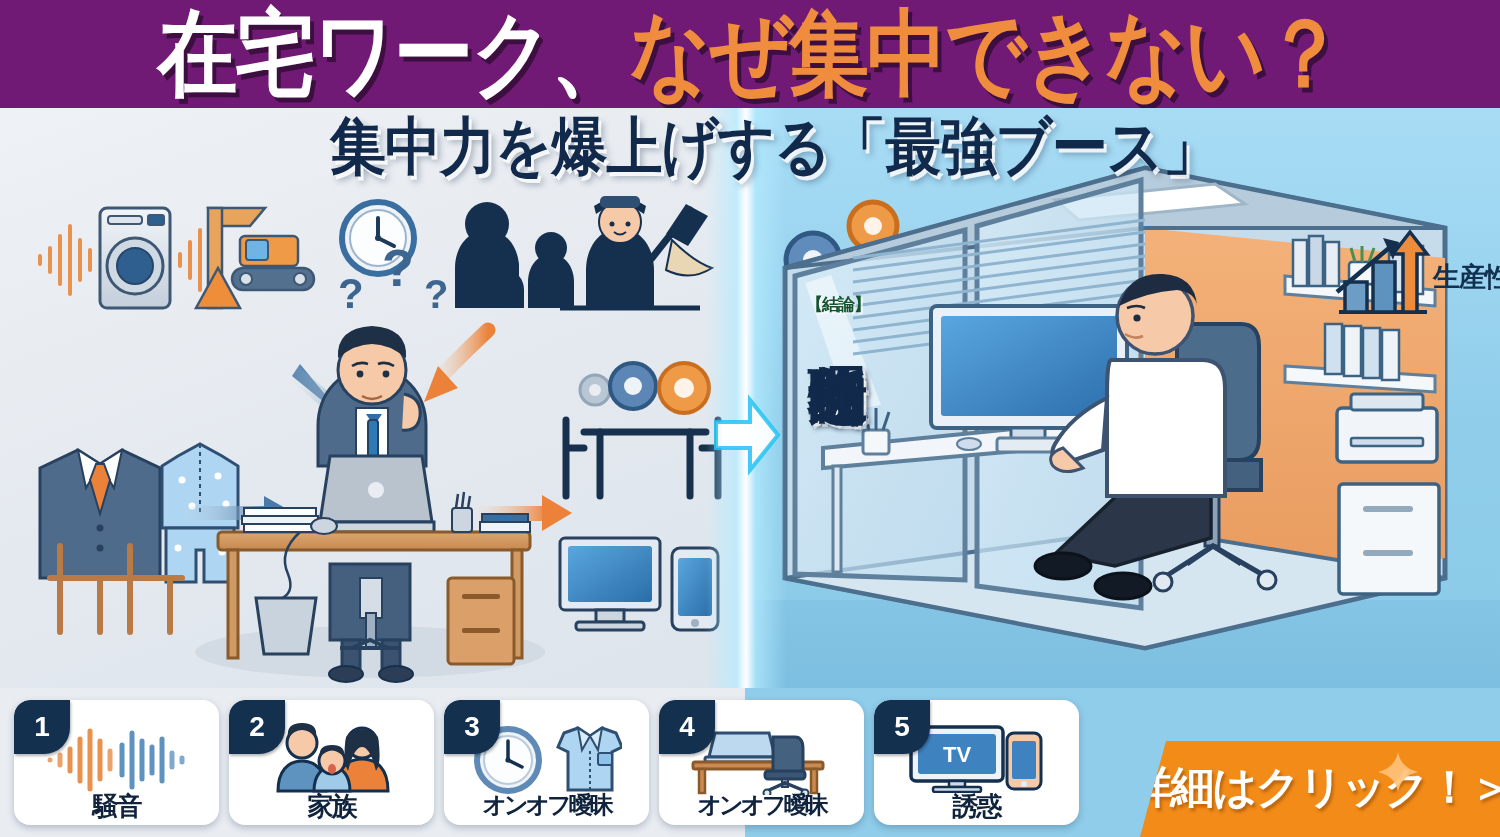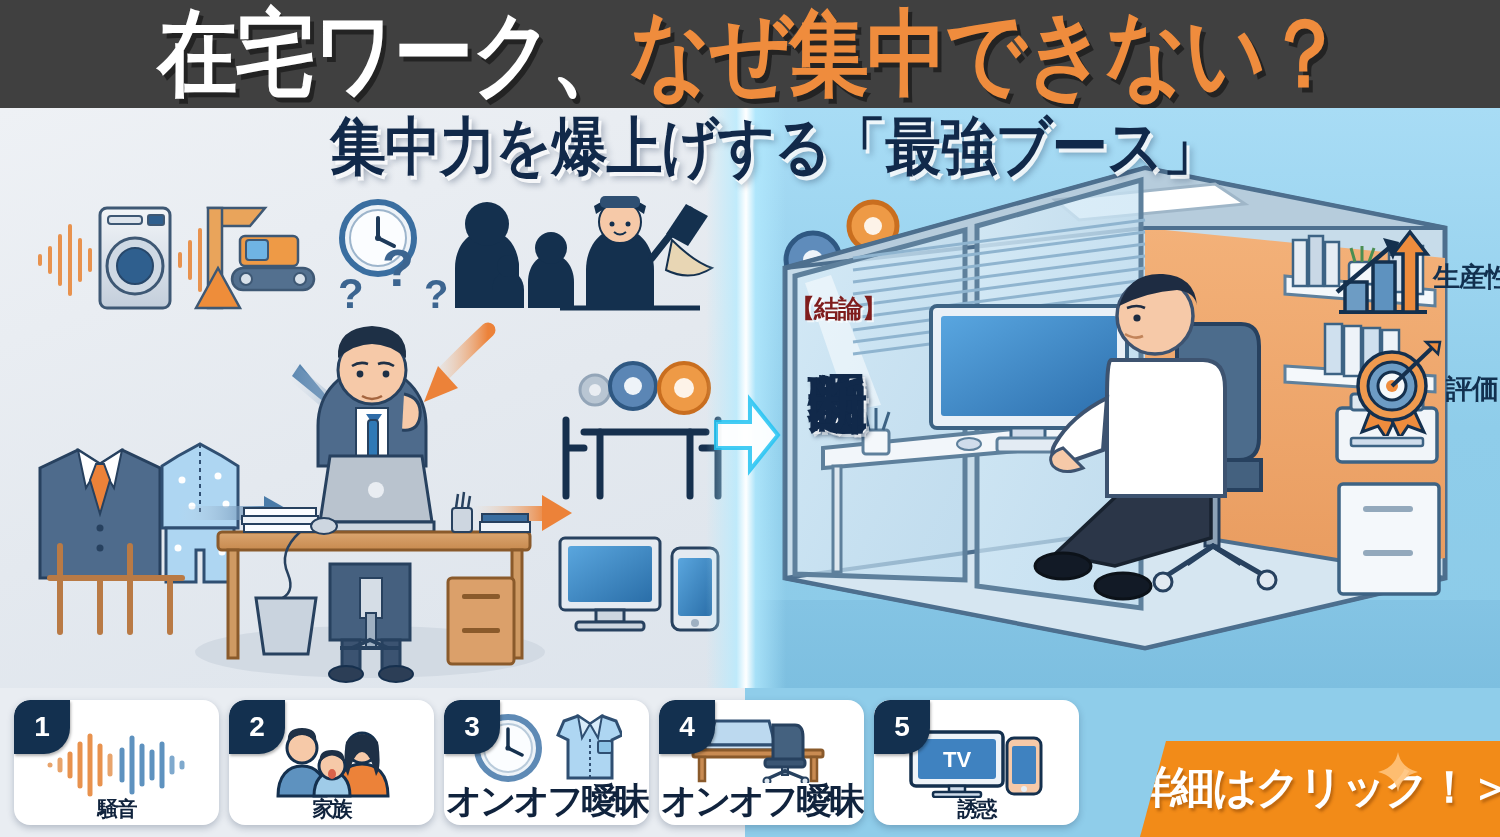--- a/index.html
+++ b/index.html
@@ -6,21 +6,21 @@
   body{
     width:1500px;height:837px;overflow:hidden;
     font-family:"Liberation Sans","DejaVu Sans",sans-serif;
     background:#e9edf2;
   }
   #stage{position:relative;width:1500px;height:837px;overflow:hidden;background:#e9edf2;}
 
   
   .header{
     position:absolute;left:0;top:0;width:1500px;height:108px;
-    background:#404040;
+    background:#701a75;
     display:flex;align-items:center;justify-content:center;
     overflow:hidden;z-index:40;
   }
   .header-title{
     font-size:80px;font-weight:bold;line-height:1;white-space:nowrap;
     letter-spacing:-2px;
     transform:scaleY(1.18);
   }
   .ht-white{color:#ffffff;text-shadow:4px 4px 0 rgba(0,0,0,.45);}
   .ht-orange{color:#ef8c3d;text-shadow:4px 4px 0 rgba(0,0,0,.45);}
@@ -67,21 +67,21 @@
     letter-spacing:-1px;transform:scaleY(1.12);
     text-shadow:3px 3px 0 rgba(255,255,255,.85), 5px 5px 6px rgba(30,50,80,.35);
   }
 
   
   .vertical-block{
     position:absolute;left:788px;top:296px;width:100px;z-index:22;
     display:flex;flex-direction:column;align-items:center;
   }
   .v-label{
-    font-size:25px;font-weight:bold;color:#7f1d1d;line-height:1;
+    font-size:17px;font-weight:bold;color:#14532d;line-height:1;
     letter-spacing:-1px;margin-bottom:6px;
     text-shadow:2px 2px 0 rgba(255,255,255,.7);
   }
   .v-main{
     font-size:59px;font-weight:bold;color:#11294a;line-height:.99;
     writing-mode:vertical-rl;text-orientation:upright;
     letter-spacing:0px;
     text-shadow:3px 3px 0 rgba(255,255,255,.55), 4px 4px 5px rgba(20,40,70,.4);
   }
 
@@ -118,24 +118,24 @@
     border-top-left-radius:16px;border-bottom-right-radius:26px;
     display:flex;align-items:center;justify-content:center;
     font-size:28px;font-weight:bold;
     box-shadow:1px 2px 3px rgba(0,0,0,.3);
   }
   .card .art{
     width:100%;height:72px;display:flex;align-items:flex-end;justify-content:center;
     margin-top:6px;
   }
   .card .label{
-    font-size:21px;font-weight:bold;color:#10233d;letter-spacing:-2px;
+    font-size:26px;font-weight:bold;color:#10233d;letter-spacing:-2px;
     line-height:1;white-space:nowrap;
   }
-  .card.wide .label{font-size:36px;letter-spacing:-3px;}
+  .card.wide .label{font-size:24px;letter-spacing:-3px;font-family:Liberation Mono, monospace;}
 
   
   .cta{
     position:absolute;left:1140px;top:741px;width:360px;height:96px;z-index:36;
     background:#f28b18;
     clip-path:polygon(26px 0,360px 0,360px 96px,0 96px);
     box-shadow:0 2px 6px rgba(0,0,0,.25);
     display:flex;align-items:center;justify-content:center;
   }
   .cta-text{
@@ -540,33 +540,20 @@
         <rect x="16" y="54" width="22" height="30" fill="#6d9cc4" stroke="#14304e" stroke-width="3.5"></rect>
         <rect x="44" y="34" width="22" height="50" fill="#5e92bf" stroke="#14304e" stroke-width="3.5"></rect>
         <path d="M74 84 V26 h-10 l17-22 l17 22 h-10 V84 Z" fill="#ee8c3d" stroke="#14304e" stroke-width="3.5"></path>
         <path d="M8 64 L60 20" stroke="#14304e" stroke-width="4.5" fill="none"></path>
         <path d="M54 10 l16 4 l-6 18 z" fill="#14304e"></path>
       </svg>
       <div class="cap">生産性</div>
     </div>
 
 
-    <div class="icon-item">
-      <svg class="glyph" viewBox="0 0 104 96">
-        <path d="M30 66 l-10 26 l16-6 l8 12 l12-26 z" fill="#ee8c3d" stroke="#14304e" stroke-width="3"></path>
-        <path d="M70 66 l12 26 l-16-6 l-8 12 l-12-26 z" fill="#ee8c3d" stroke="#14304e" stroke-width="3"></path>
-        <circle cx="50" cy="46" r="34" fill="#ee9a4f" stroke="#14304e" stroke-width="3.5"></circle>
-        <circle cx="50" cy="46" r="24" fill="#6d9cc4" stroke="#14304e" stroke-width="3"></circle>
-        <circle cx="50" cy="46" r="14" fill="#f4f8fb" stroke="#14304e" stroke-width="3"></circle>
-        <circle cx="50" cy="46" r="6" fill="#ee8c3d"></circle>
-        <path d="M50 46 L92 6" stroke="#14304e" stroke-width="4"></path>
-        <path d="M84 2 l14 0 l-2 12 z" fill="#ee8c3d" stroke="#14304e" stroke-width="2.5"></path>
-      </svg>
-      <div class="cap">評価</div>
-    </div>
   </div>
 
   <div class="cards">
 
     <div class="card">
       <div class="badge">1</div>
       <div class="art">
         <svg width="150" height="66" viewBox="0 0 150 66">
           <g stroke-linecap="round">
             <line x1="8" y1="33" x2="8" y2="33" stroke="#e8a46c" stroke-width="5"></line>

